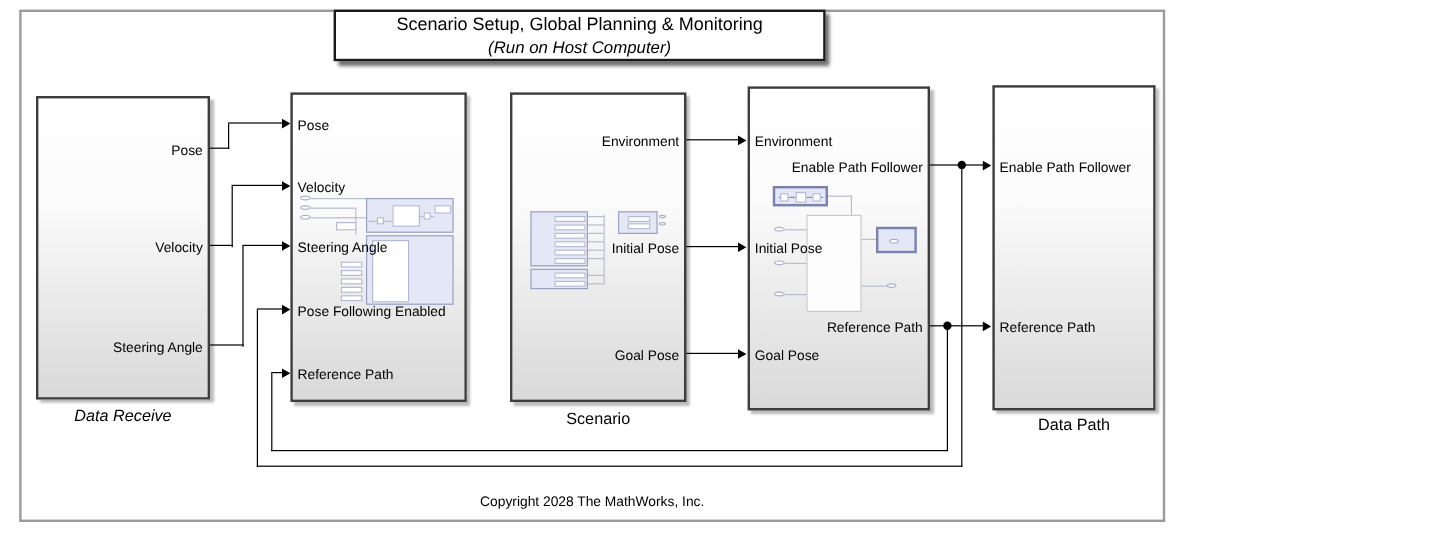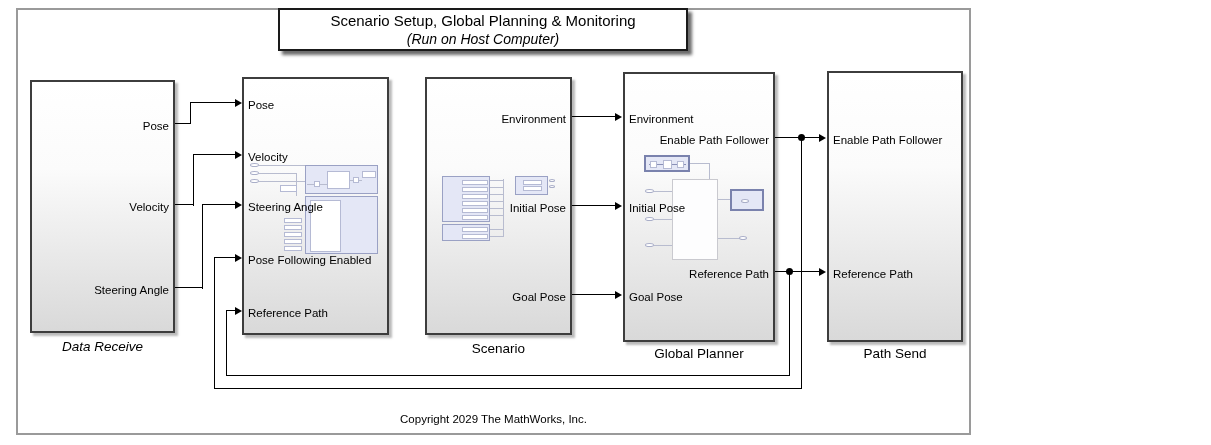--- a/index.html
+++ b/index.html
@@ -172,27 +172,26 @@
       <div class="pv-hline" style="left:93px;top:125px;width:12px;"></div>
       <div class="pv-hline" style="left:93px;top:164px;width:23px;"></div>
       <div class="pv-oval" style="left:114px;top:162px;width:8px;height:4px;"></div>
     </div>
     <span class="port-label in" style="top:38px;">Environment</span>
     <span class="port-label in" style="top:127px;">Initial Pose</span>
     <span class="port-label in" style="top:216px;">Goal Pose</span>
     <span class="port-label out" style="top:59px;">Enable Path Follower</span>
     <span class="port-label out" style="top:193px;">Reference Path</span>
   </div>
-  <div class="blk-name" style="left:623px;top:346px;width:152px;">Global Planner</div>
 
   <div class="blk" style="left:827px;top:71px;width:136px;height:271px;">
     <span class="port-label in" style="top:60px;">Enable Path Follower</span>
     <span class="port-label in" style="top:194px;">Reference Path</span>
   </div>
-  <div class="blk-name" style="left:827px;top:346px;width:136px;">Path Send</div>
+  <div class="blk-name" style="left:827px;top:346px;width:136px;">Data Path</div>
 
   <div class="wh" style="left:175px;top:123px;width:16px;"></div>
   <div class="wv" style="left:190px;top:103px;height:21px;"></div>
   <div class="wh" style="left:190px;top:102px;width:46px;"></div>
   <div class="arr" style="left:235px;top:99px;"></div>
 
   <div class="wh" style="left:175px;top:204px;width:19px;"></div>
   <div class="wv" style="left:193px;top:155px;height:51px;"></div>
   <div class="wh" style="left:193px;top:154px;width:43px;"></div>
   <div class="arr" style="left:235px;top:151px;"></div>
@@ -222,15 +221,15 @@
 
   <div class="wh" style="left:775px;top:271px;width:45px;"></div>
   <div class="arr" style="left:819px;top:268px;"></div>
   <div class="dot" style="left:786px;top:268px;"></div>
   <div class="wv" style="left:789px;top:272px;height:104px;"></div>
   <div class="wh" style="left:226px;top:375px;width:564px;"></div>
   <div class="wv" style="left:226px;top:311px;height:65px;"></div>
   <div class="wh" style="left:226px;top:310px;width:10px;"></div>
   <div class="arr" style="left:235px;top:307px;"></div>
 
-  <div class="copyright">Copyright 2029 The MathWorks, Inc.</div>
+  <div class="copyright">Copyright 2028 The MathWorks, Inc.</div>
 
 </div>
 
 </body></html>

